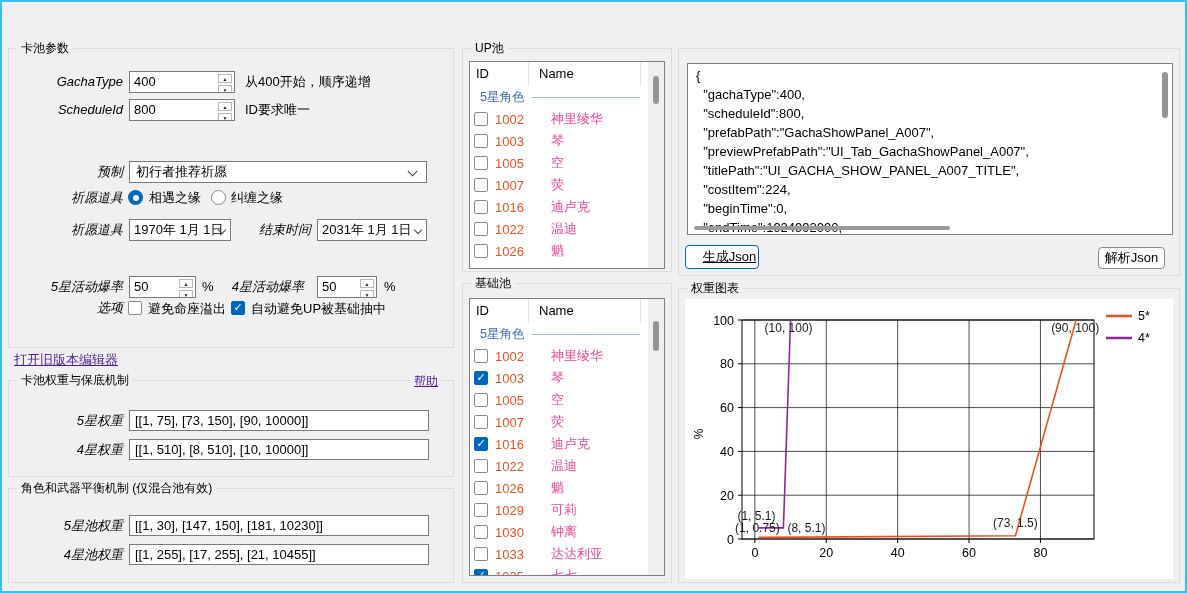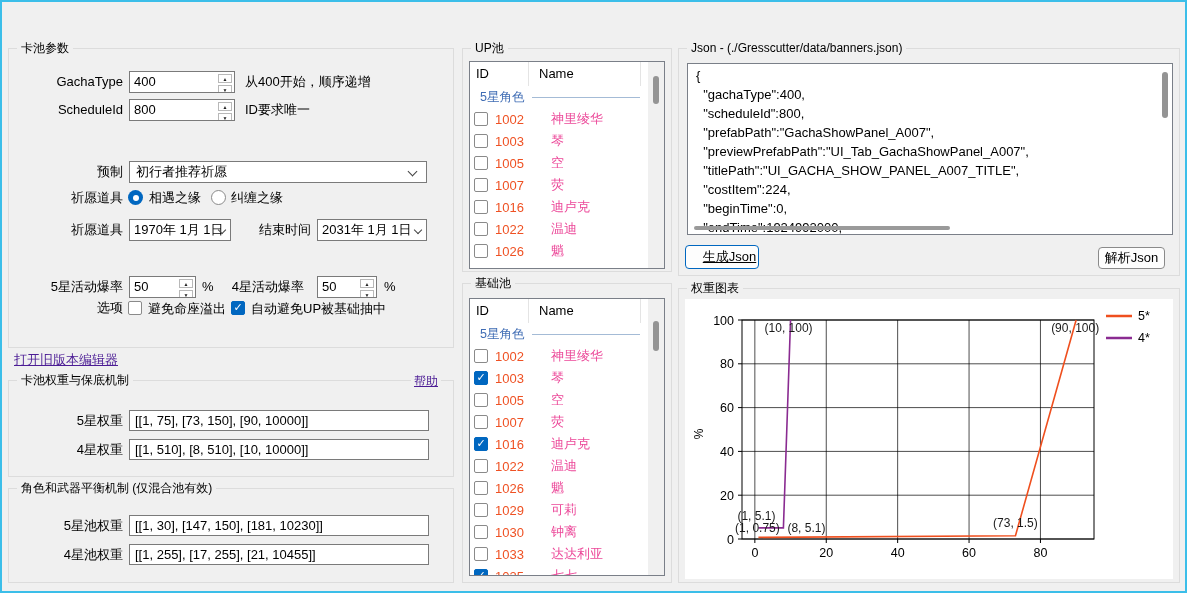--- a/index.html
+++ b/index.html
@@ -8,21 +8,21 @@
     position:relative;width:1187px;height:593px;background:#f0f0f0;
     border:2px solid #3bbee9;overflow:hidden;
     font-family:"Liberation Sans",sans-serif;font-size:13px;color:#000;
   }
   #titlebar{position:absolute;left:0;top:0;right:0;height:30px;background:#3bbee9;}
   #titletext{position:absolute;left:9px;top:7px;font-size:13px;color:#0a0a0a;}
   #closebtn{position:absolute;right:2px;top:8px;width:25px;height:21px;background:#d15050;color:#fff;
     font-size:11px;font-weight:bold;text-align:center;line-height:20px;cursor:default;}
   .group{position:absolute;border:1px solid #dcdcdc;background:#f0f0f0;}
   .gtitle{position:absolute;top:-8px;left:8px;background:#f0f0f0;padding:0 4px;font-size:12px;line-height:14px;white-space:nowrap;}
-  .flabel{position:absolute;width:114px;left:0;text-align:right;line-height:22px;white-space:nowrap;}
+  .flabel{position:absolute;width:114px;left:0;text-align:right;line-height:22px;white-space:nowrap;font-style:italic;}
   .hint{position:absolute;line-height:22px;white-space:nowrap;}
   .txt{position:absolute;height:22px;border:1px solid #7a7a7a;background:#fff;line-height:20px;
     padding:0 4px;white-space:nowrap;overflow:hidden;}
   .wtxt{position:absolute;height:21px;border:1px solid #7a7a7a;background:#fff;line-height:19px;
     padding:0 5px;white-space:nowrap;overflow:hidden;}
   .spin{position:absolute;right:1px;top:1px;width:16px;height:18px;display:flex;flex-direction:column;}
   .spin span{flex:1;margin:1px;border:1px solid #b8b8b8;background:#fff;font-size:5px;line-height:6px;
     text-align:center;color:#222;padding-top:1px;}
   .combo{position:absolute;height:22px;border:1px solid #7a7a7a;background:#fff;line-height:20px;padding:0 6px;}
   .chev{position:absolute;right:10px;top:6px;width:7px;height:7px;border-right:1.3px solid #444;
@@ -307,21 +307,20 @@
             <div class="cname">七七</div>
           </div>
         </div>
       <div class="vscroll">
           <div class="vthumb" style="top:22px;height:30px;"></div>
         </div>
     </div>
   </div>
 
   <div class="group" style="left:676px;top:46px;width:502px;height:228px;">
-    <span class="gtitle">Json - (./Gresscutter/data/banners.json)</span>
     <div id="jsonbox">
       <pre id="jsonpre">{
   "gachaType":400,
   "scheduleId":800,
   "prefabPath":"GachaShowPanel_A007",
   "previewPrefabPath":"UI_Tab_GachaShowPanel_A007",
   "titlePath":"UI_GACHA_SHOW_PANEL_A007_TITLE",
   "costItem":224,
   "beginTime":0,
   "endTime":1924992000,</pre>

